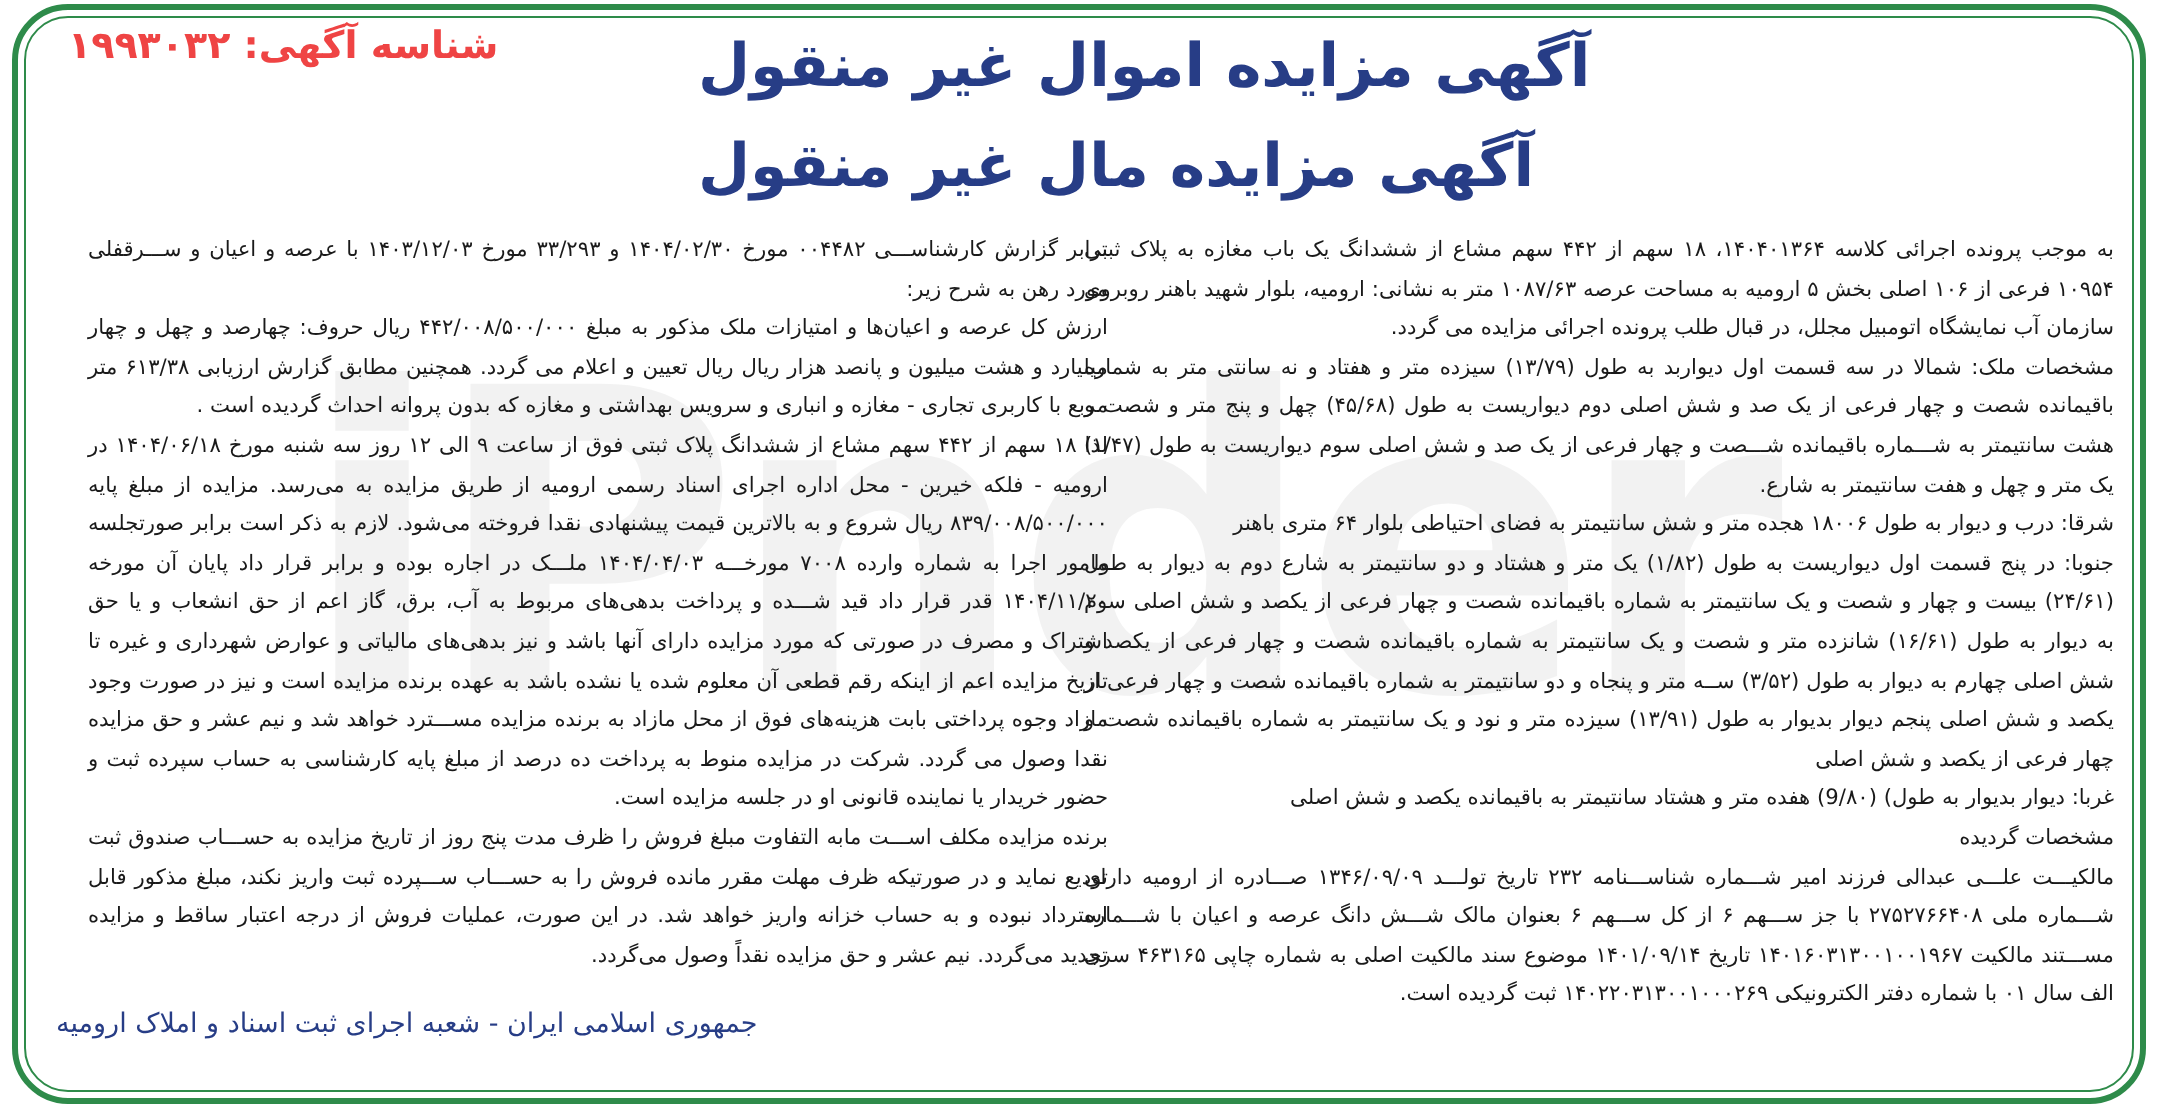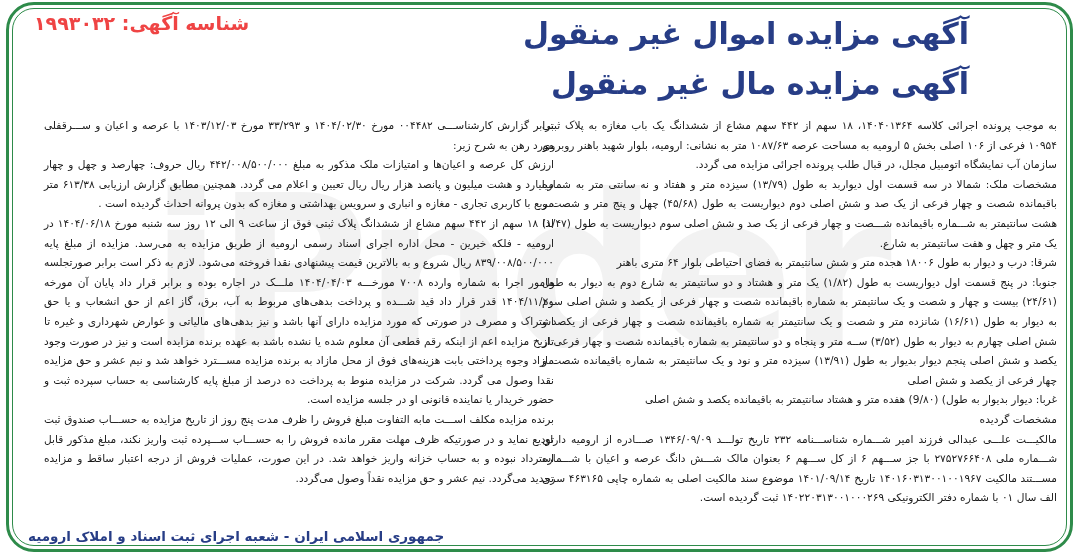--- a/index.html
+++ b/index.html
@@ -20,38 +20,38 @@
       font-family: "DejaVu Sans", sans-serif; font-weight: bold; font-size: 210px;
       color: rgba(150,150,150,0.12); direction: ltr; letter-spacing: -6px;
       pointer-events: none; z-index: 0;
     }
 
     .header-id {
       position: absolute; left: 34px; top: 12px;
       font-weight: bold; font-size: 19px; color: #ef4444; direction: rtl; white-space: nowrap;
     }
     .title {
-      position: absolute; right: 110px; width: 620px; text-align: right;
+      position: absolute; right: 110px; width: 620px; text-align: left;
       font-family: "DejaVu Sans", sans-serif; font-weight: bold; color: #273d86;
       font-size: 30px; white-space: nowrap;
     }
     .title.t1 { top: 16px; }
     .title.t2 { top: 66px; }
 
     .col {
       position: absolute; top: 116px; font-size: 10.6px; line-height: 19.6px;
       text-align: justify; text-align-last: right; direction: rtl; z-index: 1;
     }
     .col-right { right: 22px; width: 515px; }
     .col-left { left: 44px; width: 510px; }
     .col p { margin: 0; }
 
     .footer-sign {
-      position: absolute; left: 28px; top: 528px;
-      font-weight: bold; font-size: 13.5px; color: #273d86; direction: rtl; white-space: nowrap;
+      position: absolute; left: 28px; top: 504px;
+      font-weight: normal; font-size: 13.5px; color: #273d86; direction: rtl; white-space: nowrap;
     }
   </style>
 </head>
 <body>
 
 <div class="frame-outer"></div>
 <div class="frame-inner"></div>
 
 <div class="watermark">iPnder</div>
 

